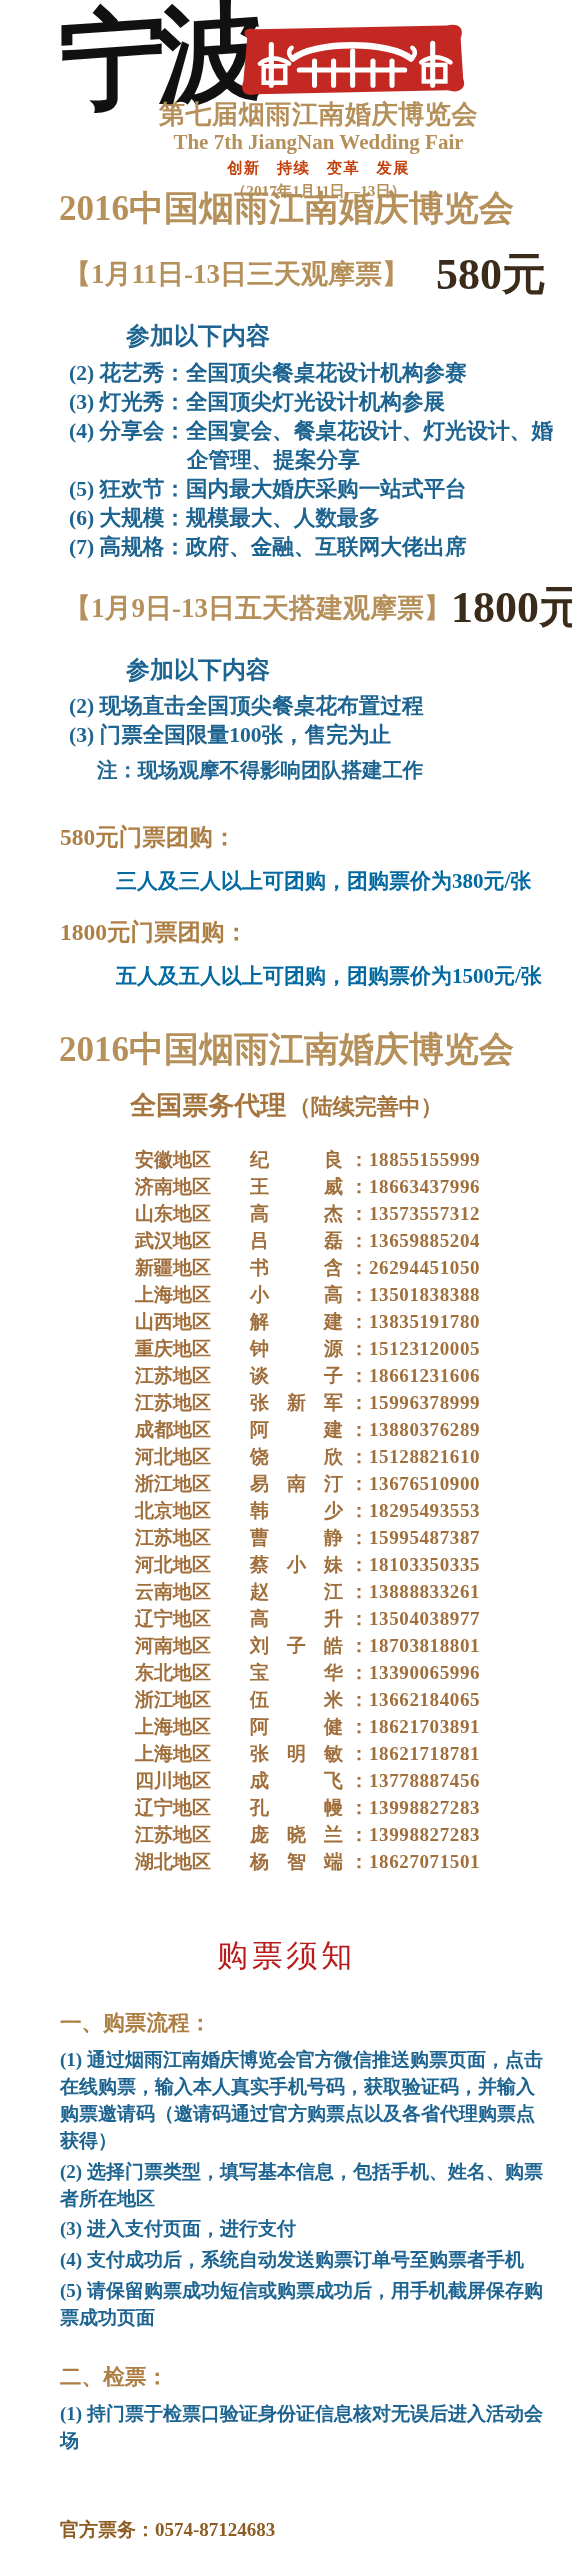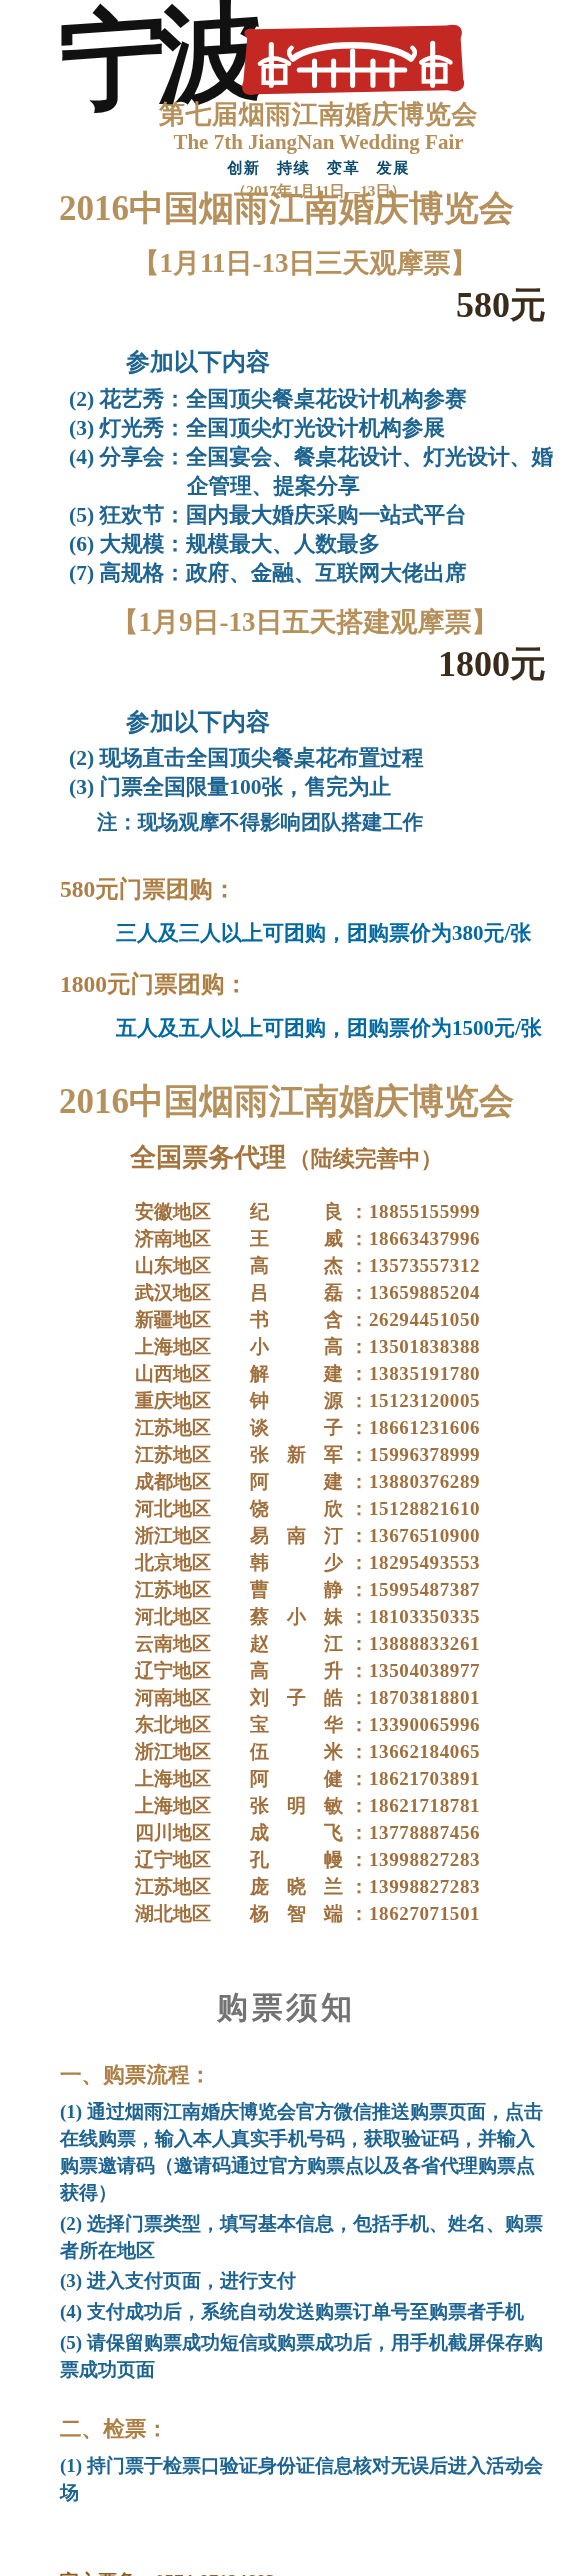--- a/index.html
+++ b/index.html
@@ -6,49 +6,49 @@
   .page{position:relative;width:573px;height:2576px;margin:0 auto;background:#fff;overflow:hidden;
         font-family:"Liberation Serif","DejaVu Serif",serif;}
   
   .logo-area{position:relative;height:186px;}
   .city-calligraphy{position:absolute;left:59px;top:3.8px;font-size:107px;font-weight:bold;color:#111;
         letter-spacing:-9px;transform:rotate(-4deg) skewX(-4deg);line-height:1;}
   .seal{position:absolute;left:237px;top:24px;}
   .logo-text{position:absolute;left:115px;top:101px;width:407px;text-align:center;}
   .subtitle-cn{font-size:26px;font-weight:bold;color:#b6905a;letter-spacing:0.6px;line-height:1.1;}
   .subtitle-en{font-size:21px;font-weight:bold;color:#b6905a;line-height:1.15;}
-  .slogan{font-size:15.3px;font-weight:bold;color:#0c4a6e;margin-top:3.8px;letter-spacing:1.3px;}
+  .slogan{font-size:15.3px;font-weight:bold;color:#c2410c;margin-top:3.8px;letter-spacing:1.3px;}
   .date-range{font-size:15.3px;font-weight:bold;color:#b6905a;margin-top:2.5px;}
   
   .main-title{text-align:center;font-size:35px;font-weight:bold;color:#b6905a;line-height:1.1;margin-top:3.8px;}
   
-  .ticket-row{display:flex;align-items:center;margin:16.5px 27px 0 64px;flex-direction:column;}
+  .ticket-row{display:flex;align-items:center;margin:16.5px 27px 0 64px;}
   .ticket-label{font-size:27px;font-weight:bold;color:#b6905a;white-space:nowrap;}
-  .ticket-price{font-size:36px;font-weight:bold;color:#3b2b1b;margin-left:auto;white-space:nowrap;text-align:right;}
+  .ticket-price{font-size:44px;font-weight:bold;color:#3b2b1b;margin-left:auto;white-space:nowrap;text-align:right;}
   .sub-heading{margin:16.5px 0 0 126px;font-size:24px;font-weight:bold;color:#1d6491;}
   .tlist{margin:6.4px 0 0 69px;width:485px;font-size:21.6px;font-weight:bold;color:#1d6491;line-height:29px;}
   .tlist .titem{padding-left:118px;text-indent:-118px;}
   .note-line{margin:6.4px 0 0 97px;font-size:20.4px;font-weight:bold;color:#1d6491;}
   
   .gb-heading{margin:37px 0 0 60px;font-size:23.5px;font-weight:bold;color:#ad7f44;}
   .gb-detail{margin:14px 0 0 116px;font-size:21px;font-weight:bold;color:#0369a1;}
   .gb2{margin-top:20.4px;}
   .second-title{margin-top:41px;}
   
   .agents-heading{margin-top:19px;text-align:center;color:#a5743c;font-weight:bold;}
   .agents-heading .h-main{font-size:26px;}
   .agents-heading .h-note{font-size:22px;}
   .agent-table{margin:24px 0 15px 135px;}
   .agent-row{display:flex;align-items:baseline;height:27px;font-size:19px;font-weight:bold;color:#a06f3c;}
   .agent-region{width:97px;white-space:nowrap;}
   .agent-name{display:inline-block;width:93px;margin-left:18px;text-align:justify;text-align-last:justify;white-space:nowrap;}
   .agent-phone{margin-left:6.4px;white-space:nowrap;letter-spacing:0.6px;}
   .agent-phone::before{content:"：";}
   
-  .notice-title{margin-top:59px;text-align:center;font-size:31px;font-weight:bold;color:#737373;letter-spacing:3.8px;}
+  .notice-title{margin-top:59px;text-align:center;font-size:31px;font-weight:normal;color:#b91c1c;letter-spacing:3.8px;}
   .notice-sec-heading{margin:30.5px 0 0 60px;font-size:21.6px;font-weight:bold;color:#ad7f44;}
   .nlist{margin:9px 0 0 60px;width:484px;font-size:19px;font-weight:bold;color:#1d6491;line-height:27px;}
   .nlist .nitem{margin-bottom:3.8px;}
   
   .footer{margin:61px 0 0 60px;}
   .footer-line{font-size:19px;font-weight:bold;color:#8d5c22;line-height:29px;white-space:nowrap;}
 </style>
 </head>
 <body>
 

